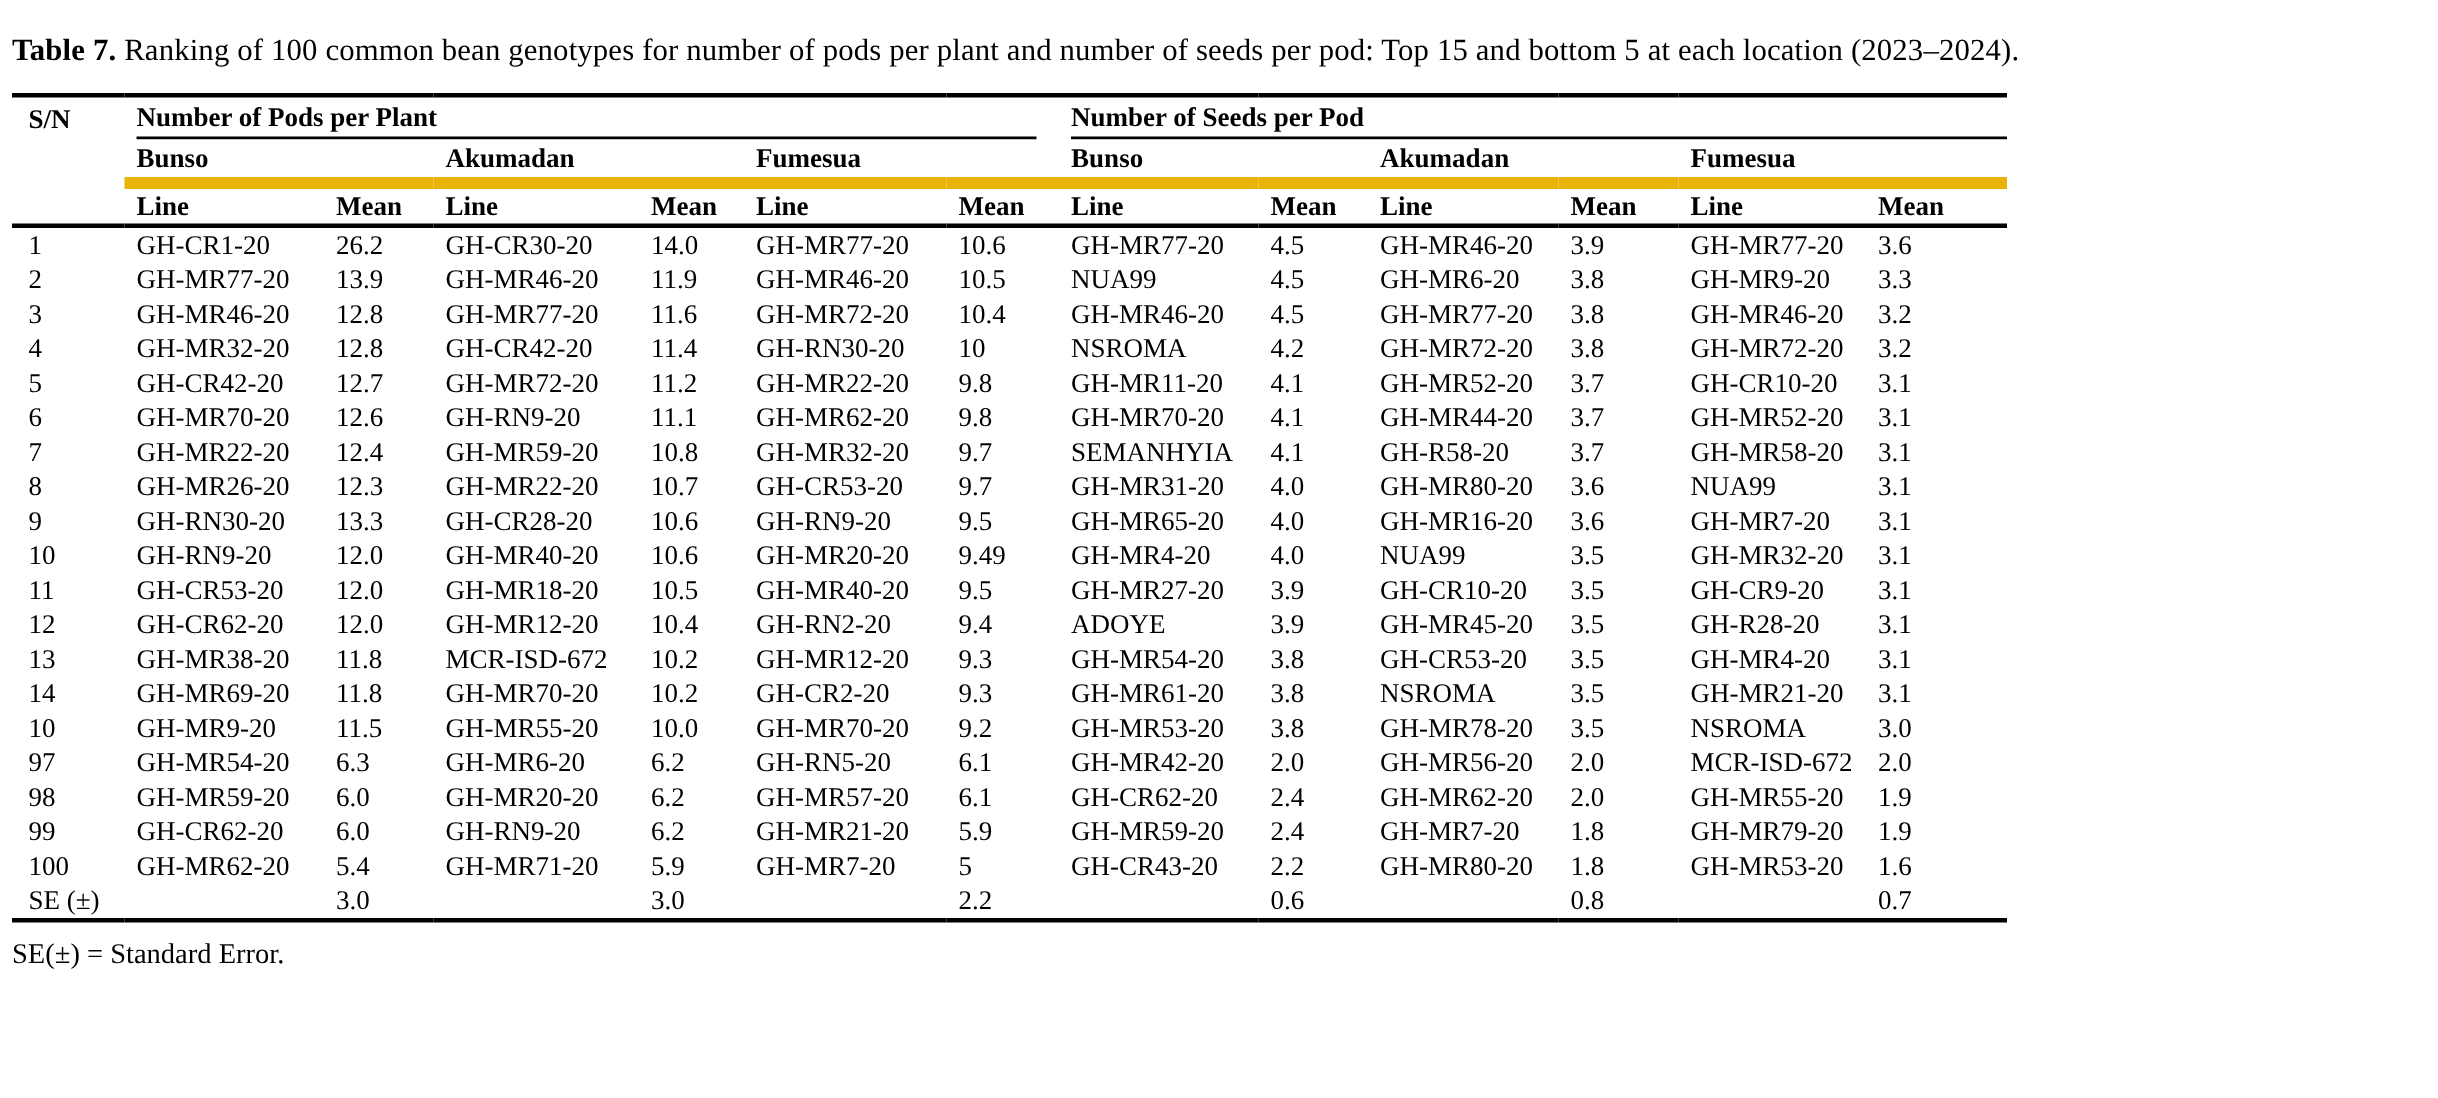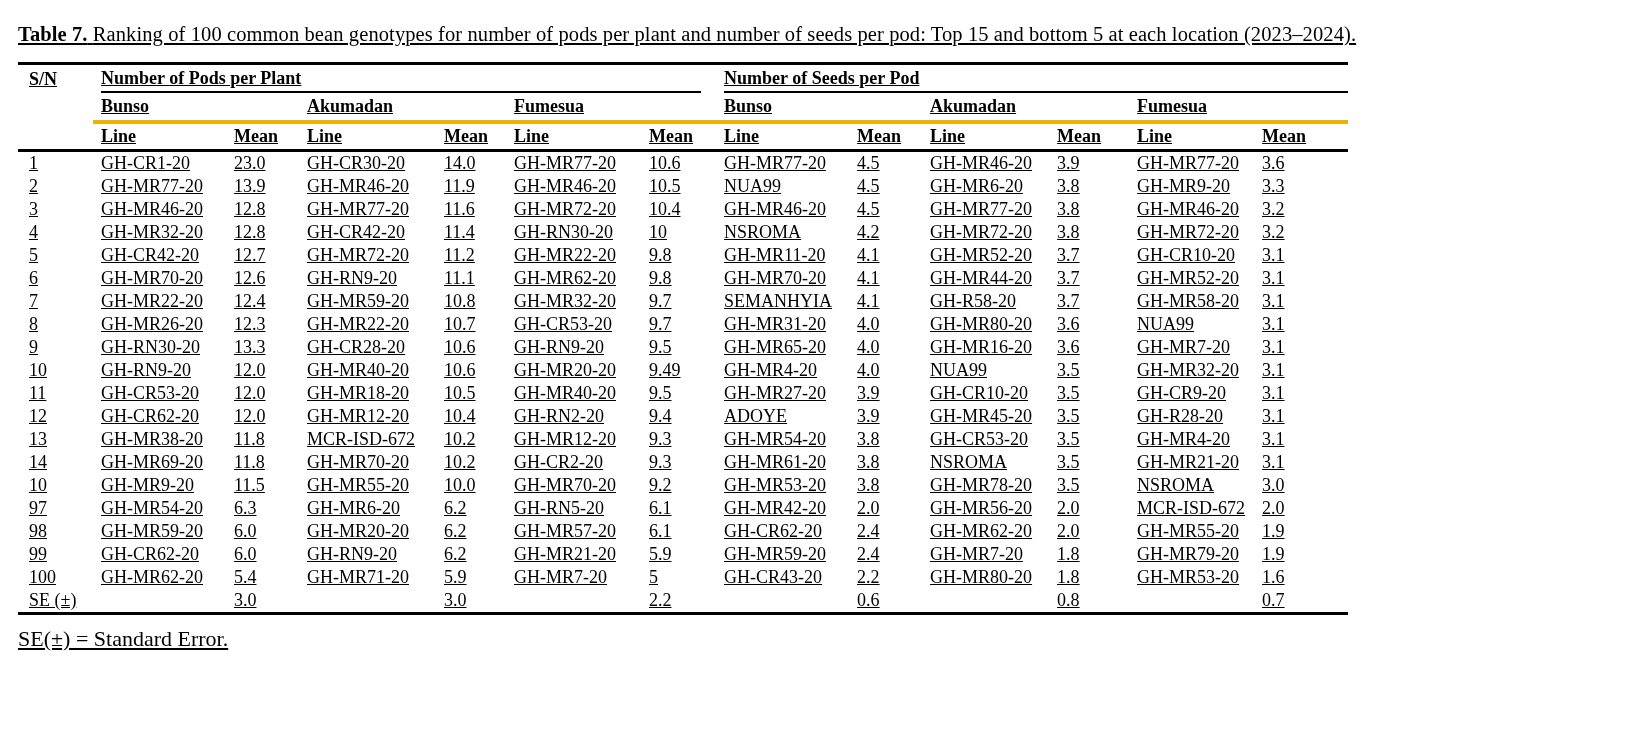--- a/index.html
+++ b/index.html
@@ -6,21 +6,21 @@
   html, body { background: #ffffff; }
   .page {
     position: relative;
     width: 1625px;
     height: 732px;
     background: #ffffff;
     color: #000000;
     font-family: "Liberation Serif", "DejaVu Serif", serif;
     overflow: hidden;
   }
-  .content { padding: 16px 0 0 18px; text-decoration: underline; }
+  .content { padding: 16px 0 0 8px; }
 
   .title {
     font-size: 20.5px;
     line-height: 37px;
     max-width: 1530px;
     letter-spacing: 0.1px;
   }
   .title .title-label { font-weight: bold; }
 
   table.rank-table {
@@ -53,31 +53,31 @@
   .rank-table th.group::after {
     content: "";
     position: absolute;
     left: 8px; bottom: 0; height: 2px;
     background: #000;
   }
   .rank-table th.g-pods::after { right: 15px; }
   .rank-table th.g-seeds::after { right: 0; }
 
   
-  .rank-table th.loc { border-bottom: 4px solid #eab308; }
+  .rank-table th.loc { border-bottom: 8px solid #eab308; }
 
   
   .rank-table tr.subheader-row th { border-bottom: 3px solid #000; }
 
   
   .rank-table tr.se-row td { border-bottom: 3px solid #000; }
 
   .footnote {
     margin-top: 11px;
-    font-size: 22px;
+    font-size: 19px;
   }
 </style>
 </head>
 <body>
 
 <div class="page">
   <div class="content">
 
     <p class="title"><span class="title-label">Table 7.</span> <span>Ranking of 100 common bean genotypes for number of pods per plant and number of seeds per pod: Top 15 and bottom 5 at each location (2023–2024).</span></p>
 
@@ -123,21 +123,21 @@
           <th>Line</th>
           <th>Mean</th>
           <th>Line</th>
           <th>Mean</th>
         </tr>
       </thead>
       <tbody>
           <tr>
             <td class="sn">1</td>
             <td>GH-CR1-20</td>
-            <td>23.0</td>
+            <td>26.2</td>
             <td>GH-CR30-20</td>
             <td>14.0</td>
             <td>GH-MR77-20</td>
             <td>10.6</td>
             <td>GH-MR77-20</td>
             <td>4.5</td>
             <td>GH-MR46-20</td>
             <td>3.9</td>
             <td>GH-MR77-20</td>
             <td>3.6</td>

